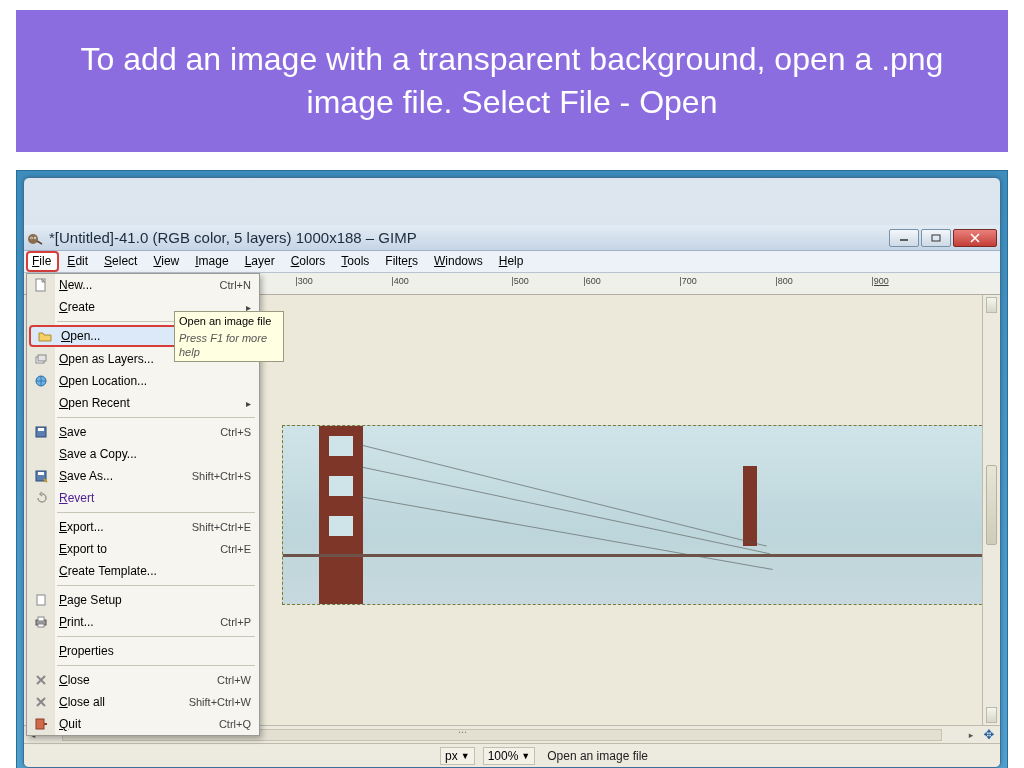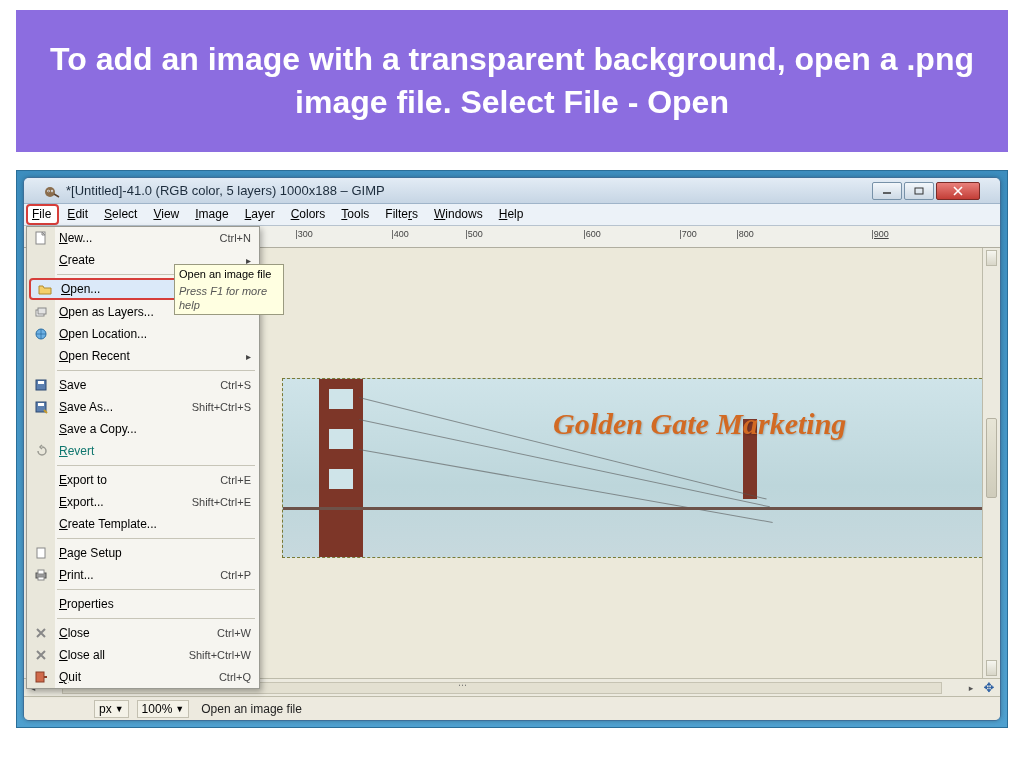--- a/index.html
+++ b/index.html
@@ -10,21 +10,21 @@
     height: 768px;
     overflow: hidden;
   }
   .banner {
     background: #8c6de0;
     margin: 10px 16px 18px 16px;
     padding: 28px 20px;
     color: #fff;
     text-align: center;
     font-size: 32px;
-    font-weight: 700;
+    font-weight: 400;
     line-height: 1.35;
     font-family: Arial, sans-serif;
   }
   .stage {
     margin: 0 16px;
     background: linear-gradient(#3c8dbe, #4fa0cf);
     padding: 6px;
     border: 1px solid #2a6e98;
   }
   
@@ -32,25 +32,26 @@
     background: linear-gradient(#dde6ee, #cfdbe6);
     border: 1px solid #3d6f99;
     border-radius: 6px;
     overflow: hidden;
     box-shadow: 0 0 4px rgba(0,0,0,.25);
   }
   .titlebar {
     height: 26px;
     display: flex;
     align-items: center;
-    padding: 0 20px;
+    padding: 0 3px;
     background: linear-gradient(#e3ecf5, #c6d5e4);
     border-bottom: 1px solid #9fb4c9;
-    font-size: 13px;
+    font-size: 15px;
     color: #1c2c3c;
+    margin-top: 47px;
   }
   .titlebar .appicon {
     width: 16px; height: 16px;
     margin-right: 6px;
     display: inline-flex;
   }
   .winbtns { margin-left: auto; display: flex; gap: 2px; }
   .winbtn {
     width: 30px; height: 18px;
     border: 1px solid #7791a8;
@@ -203,21 +204,21 @@
   }
   .dd-item {
     position: relative;
     display: flex;
     align-items: center;
     height: 22px;
     padding-left: 32px;
     padding-right: 8px;
     cursor: default;
   }
-  .dd-item.disabled { color:#0f766e; }
+  .dd-item.disabled { color:#4c1d95; }
   .dd-item .shortcut {
     margin-left: auto;
     color: #444;
     font-size: 11px;
     text-align: center;
   }
   .dd-item.sub::after {
     content: "▸";
     position: absolute;
     right: 8px;
@@ -259,20 +260,21 @@
   
   .statusbar {
     height: 24px;
     background:#edeadf;
     border-top:1px solid #bdbbaa;
     display:flex;
     align-items:center;
     font-size:12px;
     gap:8px;
     padding: 0 6px;
+    justify-content: center;
   }
   .statusbar .seg {
     display:flex; align-items:center; gap:3px;
     border:1px solid #c3c0b1; height:18px; padding:0 4px; background:#f4f2e8;
   }
   .statusbar .seg span.dd { font-size:9px; }
   .statusbar .msg { margin-left: 4px; color:#222; }
 
   
   svg { display:block; }
@@ -382,50 +384,50 @@
             <span class="ic">
               <svg width="14" height="14">
                 <rect x="2" y="2" width="10" height="10" fill="#5b7fb0" stroke="#2e4a73"></rect>
                 <rect x="4" y="3" width="6" height="3" fill="#fff"></rect>
               </svg>
             </span>
             <span><u>S</u>ave</span>
             <span class="shortcut">Ctrl+S</span>
           </div>
           <div class="dd-item">
+            <span><u>S</u>ave a Copy...</span>
+          </div>
+          <div class="dd-item">
             <span class="ic">
               <svg width="14" height="14">
                 <rect x="2" y="2" width="10" height="10" fill="#5b7fb0" stroke="#2e4a73"></rect>
                 <rect x="4" y="3" width="6" height="3" fill="#fff"></rect>
                 <path d="M10 10l3 3" stroke="#c59a2e" stroke-width="2"></path>
               </svg>
             </span>
             <span><u>S</u>ave As...</span>
             <span class="shortcut">Shift+Ctrl+S</span>
           </div>
-          <div class="dd-item">
-            <span><u>S</u>ave a Copy...</span>
-          </div>
           <div class="dd-item disabled">
             <span class="ic">
               <svg width="14" height="14">
                 <path d="M8 3a4 4 0 1 1-4 4" fill="none" stroke="#9a9a92" stroke-width="1.5"></path>
                 <path d="M8 1l-2 2 2 2" fill="none" stroke="#9a9a92" stroke-width="1.5"></path>
               </svg>
             </span>
             <span><u>R</u>evert</span>
           </div>
           <div class="dd-sep"></div>
           <div class="dd-item">
+            <span><u>E</u>xport...</span>
+            <span class="shortcut">Shift+Ctrl+E</span>
+          </div>
+          <div class="dd-item">
             <span><u>E</u>xport to</span>
             <span class="shortcut">Ctrl+E</span>
-          </div>
-          <div class="dd-item">
-            <span><u>E</u>xport...</span>
-            <span class="shortcut">Shift+Ctrl+E</span>
           </div>
           <div class="dd-item">
             <span><u>C</u>reate Template...</span>
           </div>
           <div class="dd-sep"></div>
           <div class="dd-item">
             <span class="ic">
               <svg width="14" height="14">
                 <rect x="3" y="2" width="8" height="10" fill="#fff" stroke="#888"></rect>
               </svg>
@@ -480,43 +482,42 @@
 
       <div class="tooltip">
         <span>Open an image file</span>
         <span class="hint">Press F1 for more help</span>
       </div>
     </div>
 
     <div class="hruler" id="hruler">
         <span class="lbl" style="left: 280px;">|300</span>
         <span class="lbl" style="left: 376px;">|400</span>
-        <span class="lbl" style="left: 450px;">|500</span>
+        <span class="lbl" style="left: 496px;">|500</span>
         <span class="lbl" style="left: 568px;">|600</span>
         <span class="lbl" style="left: 664px;">|700</span>
-        <span class="lbl" style="left: 721px;">|800</span>
+        <span class="lbl" style="left: 760px;">|800</span>
         <span class="lbl" style="left: 856px; text-decoration: underline;">|900</span>
       </div>
 
     <div class="workarea">
       <div class="vruler"></div>
       <div class="canvaswrap">
         <div class="canvas">
 
           <div class="bridge-tower">
             <div class="gap g1"></div>
               <div class="gap g2"></div>
               <div class="gap g3"></div>
           </div>
           <div class="bridge-tower2"></div>
           <div class="cable" style="left:76px; top:18px; width:420px; transform:rotate(14deg);"></div>
           <div class="cable" style="left:76px; top:40px; width:420px; transform:rotate(12deg);"></div>
           <div class="cable" style="left:76px; top:70px; width:420px; transform:rotate(10deg);"></div>
           <div style="position:absolute;left:0;right:0;top:128px;height:3px;background:#6d5249"></div>
-          <div class="canvas-text">Golden Gate Marketing</div>
         </div>
       </div>
       <div class="vscroll">
         <div class="thumb"></div>
       </div>
     </div>
 
     <div class="hscroll">
       <div class="arrow">◂</div>
       <div class="track">

